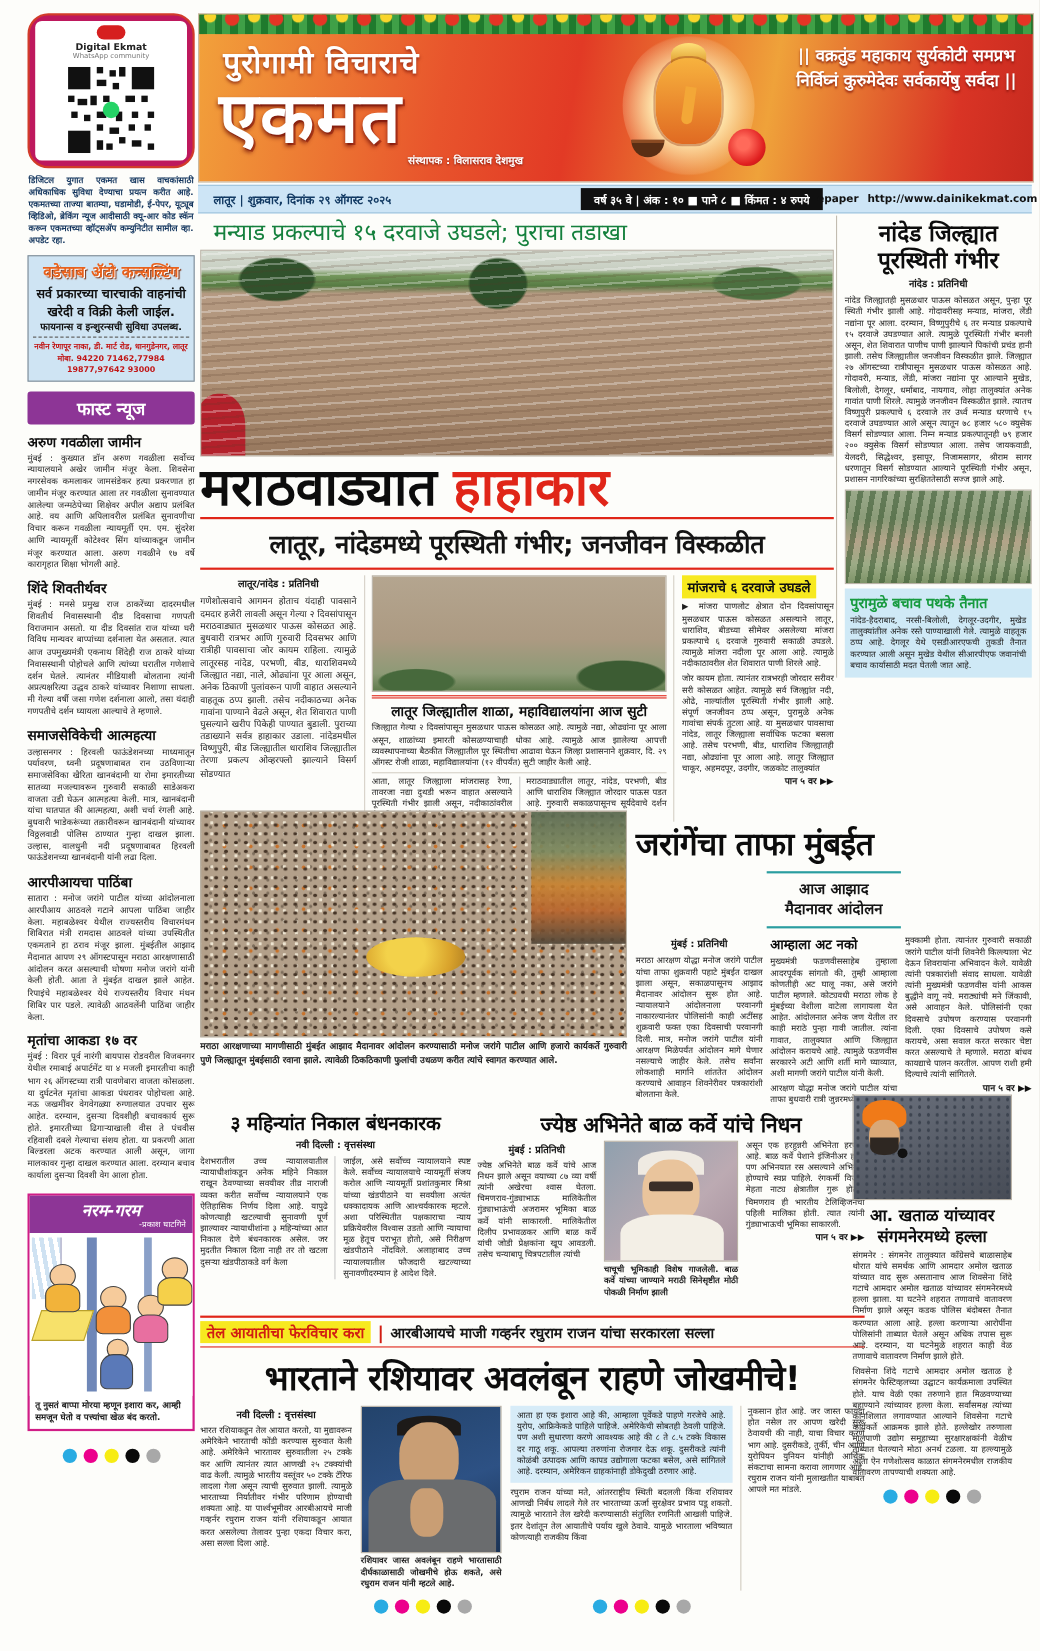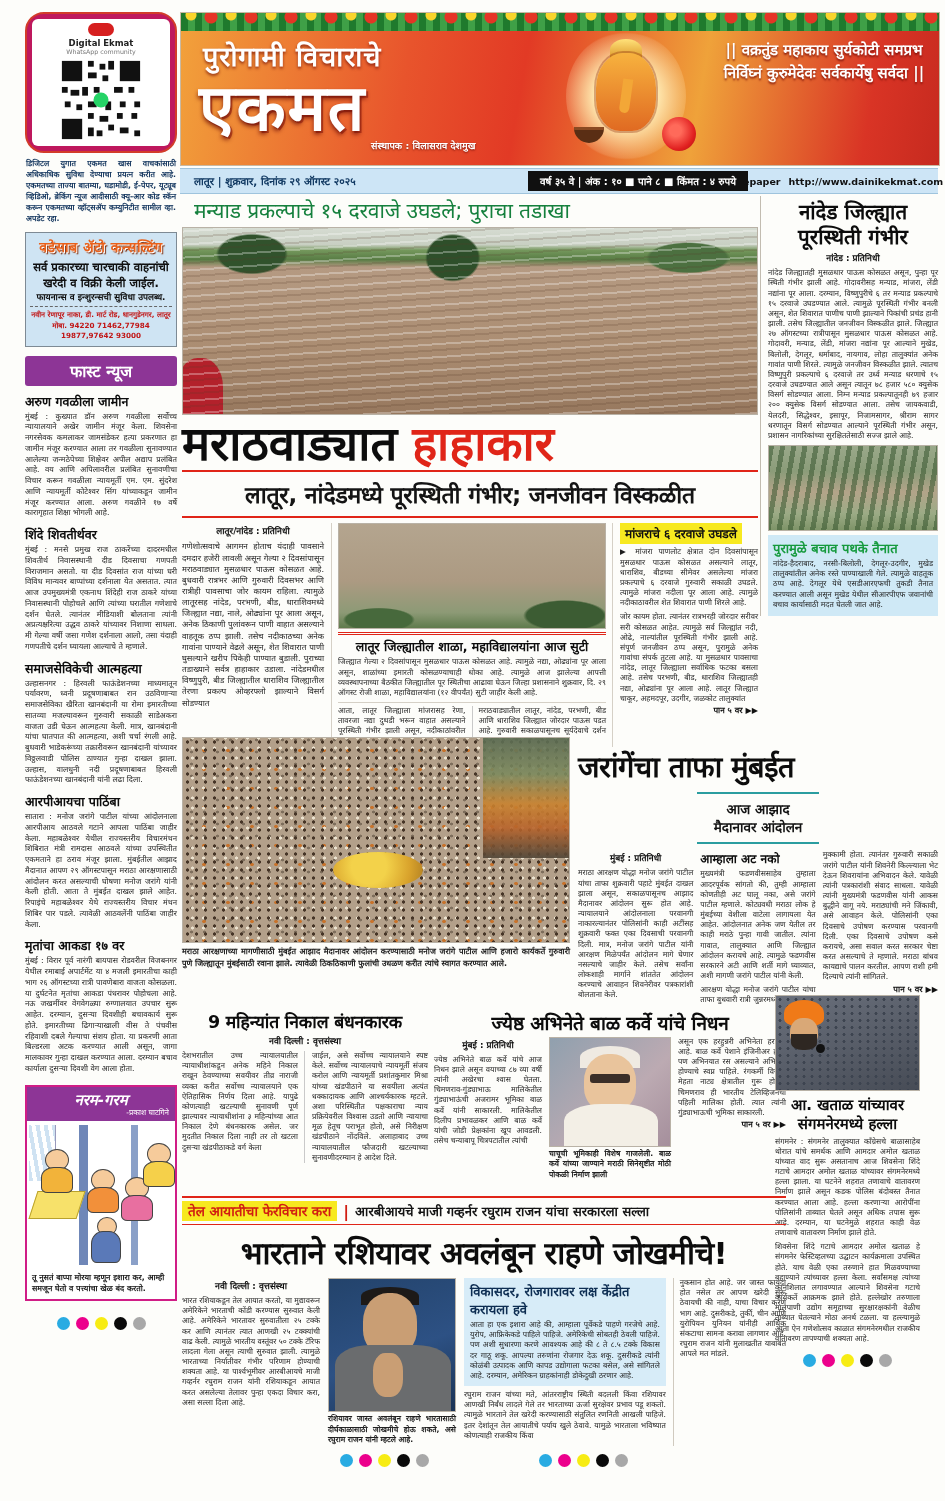--- a/index.html
+++ b/index.html
@@ -408,21 +408,21 @@
         <div class="body-sm" style="margin-top:4px;">आरक्षण योद्धा मनोज जरांगे पाटील यांचा ताफा बुधवारी रात्री जुन्नरमध्ये</div>
       </div>
       <div>
         <div class="body-sm">मुक्कामी होता. त्यानंतर गुरुवारी सकाळी जरांगे पाटील यांनी शिवनेरी किल्ल्याला भेट देऊन शिवरायांना अभिवादन केले. यावेळी त्यांनी पत्रकारांशी संवाद साधला. यावेळी त्यांनी मुख्यमंत्री फडणवीस यांनी आकस बुद्धीने वागू नये. मराठ्यांची मने जिंकावी, असे आवाहन केले. पोलिसांनी एका दिवसाचे उपोषण करण्यास परवानगी दिली. एका दिवसाचे उपोषण कसे करायचे, असा सवाल करत सरकार चेष्टा करत असल्याचे ते म्हणाले. मराठा बांधव कायद्याचे पालन करतील. आपण राशी हमी दिल्याचे त्यांनी सांगितले.</div>
         <div class="more">पान ५ वर ▶▶</div>
       </div>
     </div>
   </div>
 
   <div class="abs verdict">
-    <div class="art-hl">9 महिन्यांत निकाल बंधनकारक</div>
+    <div class="art-hl">३ महिन्यांत निकाल बंधनकारक</div>
     <div class="byline">नवी दिल्ली : वृत्तसंस्था</div>
     <div class="cols">
       <div class="body-sm vr">देशभरातील उच्च न्यायालयातील न्यायाधीशांकडून अनेक महिने निकाल राखून ठेवण्याच्या सवयीवर तीव्र नाराजी व्यक्त करीत सर्वोच्च न्यायालयाने एक ऐतिहासिक निर्णय दिला आहे. यापुढे कोणत्याही खटल्याची सुनावणी पूर्ण झाल्यावर न्यायाधीशांना ३ महिन्यांच्या आत निकाल देणे बंधनकारक असेल. जर मुदतीत निकाल दिला नाही तर तो खटला दुसऱ्या खंडपीठाकडे वर्ग केला</div>
       <div class="body-sm">जाईल, असे सर्वोच्च न्यायालयाने स्पष्ट केले. सर्वोच्च न्यायालयाचे न्यायमूर्ती संजय करोल आणि न्यायमूर्ती प्रशांतकुमार मिश्रा यांच्या खंडपीठाने या सवयीला अत्यंत धक्कादायक आणि आश्चर्यकारक म्हटले. अशा परिस्थितीत पक्षकाराचा न्याय प्रक्रियेवरील विश्वास उडतो आणि न्यायाचा मूळ हेतूच पराभूत होतो, असे निरीक्षण खंडपीठाने नोंदविले. अलाहाबाद उच्च न्यायालयातील फौजदारी खटल्याच्या सुनावणीदरम्यान हे आदेश दिले.</div>
     </div>
   </div>
 
   <div class="abs karve">
     <div class="art-hl" style="font-size:19px;">ज्येष्ठ अभिनेते बाळ कर्वे यांचे निधन</div>
     <div class="karve-row">
@@ -482,21 +482,20 @@
           <div class="r-hair"></div>
           <div class="r-face"></div>
           <div class="r-suit"></div>
           <div class="r-hand"></div>
         </div>
         <div class="cap">रशियावर जास्त अवलंबून राहणे भारतासाठी दीर्घकाळासाठी जोखमीचे होऊ शकते, असे रघुराम राजन यांनी म्हटले आहे.</div>
       </div>
       <div class="rajan-right">
         <div class="rajan-r1">
           <div class="rajan-box">
-            <div class="t">विकासदर, रोजगारावर लक्ष केंद्रीत करायला हवे</div>
             <div class="body-sm">आता हा एक इशारा आहे की, आम्हाला पूर्वेकडे पाहणे गरजेचे आहे. युरोप, आफ्रिकेकडे पाहिले पाहिजे. अमेरिकेची सोबतही ठेवली पाहिजे. पण अशी सुधारणा करणे आवश्यक आहे की ८ ते ८.५ टक्के विकास दर गाठू शकू. आपल्या तरुणांना रोजगार देऊ शकू. दुसरीकडे त्यांनी कोळंबी उत्पादक आणि कापड उद्योगाला फटका बसेल, असे सांगितले आहे. दरम्यान, अमेरिकन ग्राहकांनाही डोकेदुखी ठरणार आहे.</div>
           </div>
           <div class="body-sm" style="margin-top:4px;">रघुराम राजन यांच्या मते, आंतरराष्ट्रीय स्थिती बदलली किंवा रशियावर आणखी निर्बंध लादले गेले तर भारताच्या ऊर्जा सुरक्षेवर प्रभाव पडू शकतो. त्यामुळे भारताने तेल खरेदी करण्यासाठी संतुलित रणनिती आखली पाहिजे. इतर देशांतून तेल आयातीचे पर्याय खुले ठेवावे. यामुळे भारताला भविष्यात कोणत्याही राजकीय किंवा</div>
         </div>
         <div class="rajan-r2">
           <div class="body-sm">नुकसान होत आहे. जर जास्त फायदा होत नसेल तर आपण खरेदी सुरू ठेवायची की नाही, याचा विचार करणे भाग आहे. दुसरीकडे, तुर्की, चीन आणि युरोपियन युनियन यांनीही आर्थिक संकटाचा सामना करावा लागणार आहे. रघुराम राजन यांनी मुलाखतीत याबाबत आपले मत मांडले.</div>
         </div>
       </div>
     </div>
     <div class="dots-rajan">

